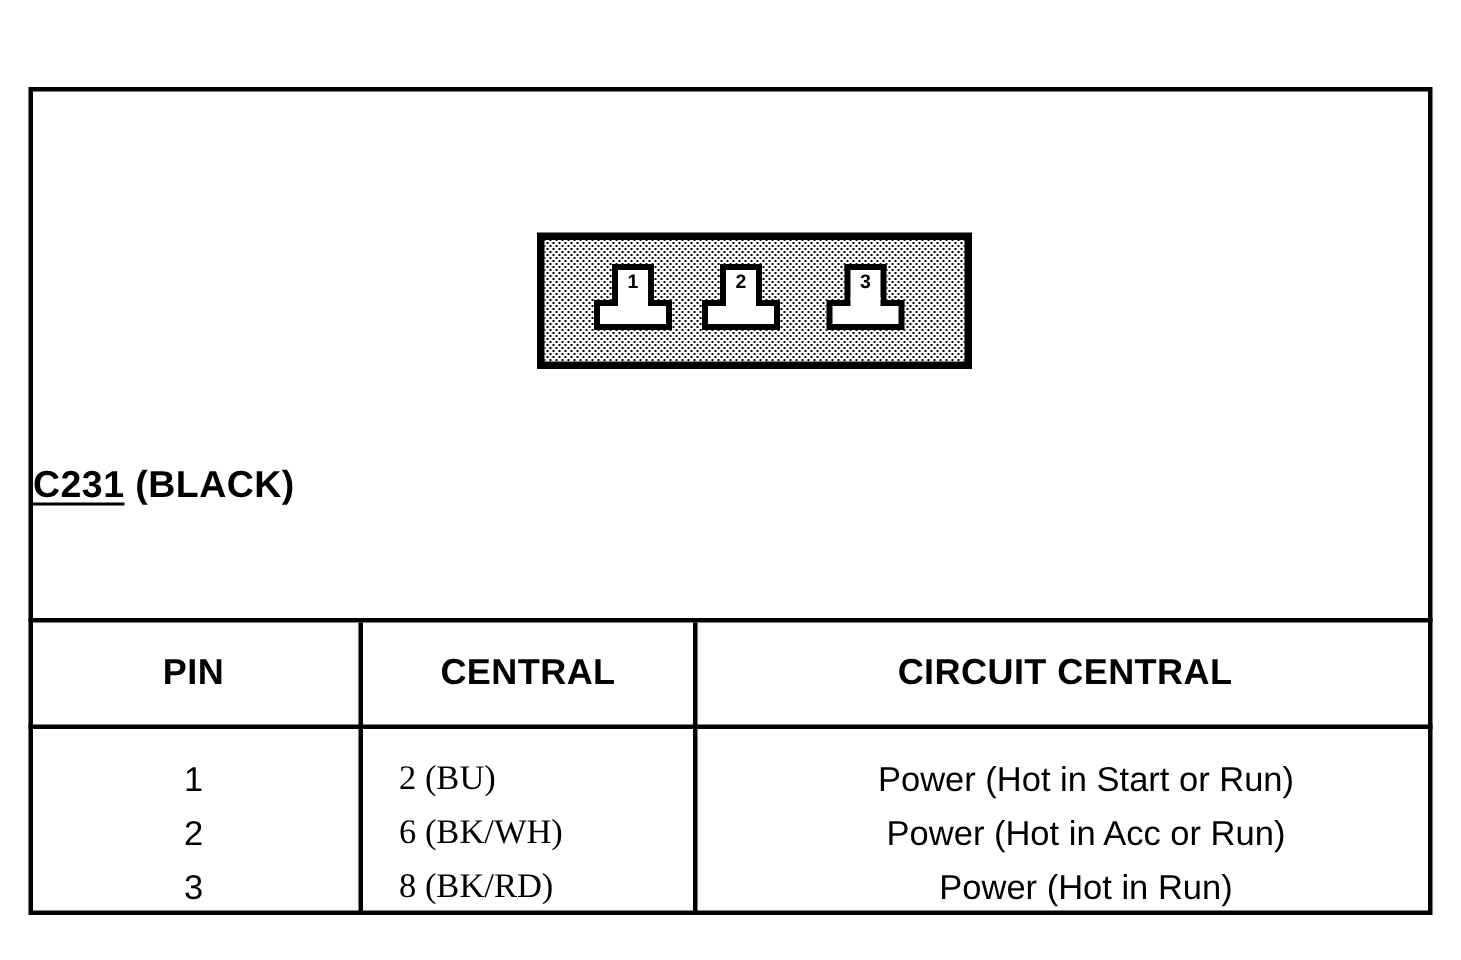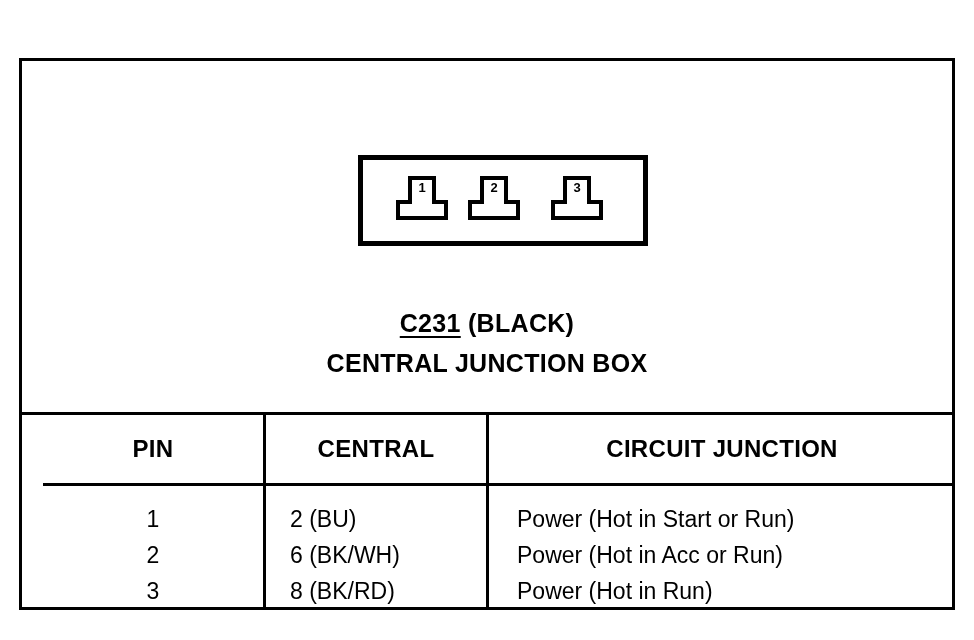--- a/index.html
+++ b/index.html
@@ -112,21 +112,20 @@
     line-height: 20px;
     z-index: 3;
   }
 
   
   .caption {
     position: absolute;
     left: 0;
     top: 248px;
     width: 100%;
-    text-align: center;
   }
   .caption-line1 {
     font-size: 25px;
     font-weight: bold;
     letter-spacing: 0.3px;
     white-space: nowrap;
   }
   .caption-line1 .code {
     text-decoration: underline;
     text-underline-offset: 4px;
@@ -141,21 +140,20 @@
 
   
   .pin-table {
     position: absolute;
     left: -3px;
     right: -3px;
     top: 351px;
     bottom: -3px;
     border-top: 3px solid #000;
     box-sizing: border-box;
-    padding-left: 24px;
   }
   .pin-table table {
     width: 100%;
     height: 100%;
     border-collapse: collapse;
     table-layout: fixed;
   }
   .pin-table th,
   .pin-table td {
     border-right: 3px solid #000;
@@ -180,23 +178,24 @@
   .rows-cell { padding: 0; }
   .rows-cell ul {
     list-style: none;
     margin: 0;
     padding: 14px 0 0 0;
   }
   .rows-cell li {
     font-size: 23px;
     line-height: 36px;
     white-space: nowrap;
+    text-align: center;
   }
   .align-center li { text-align: center; }
-  .align-left li   { text-align: left; padding-left: 24px; }
+  .align-left li   { text-align: left; padding-left: 24px; font-family: Liberation Serif, serif; }
   .func li         { padding-left: 28px; }
 </style>
 </head>
 <body>
 
 <div id="page">
   <div class="frame">
 
     <div class="connector-area">
       <div class="connector-body">
@@ -222,30 +221,29 @@
           <div class="num">3</div>
         </div>
 
       </div>
     </div>
 
     <div class="caption">
       <div class="caption-line1">
         <span class="code">C231</span><span>&nbsp;</span><span>(BLACK)</span>
       </div>
-      <div class="caption-line2">CENTRAL JUNCTION BOX</div>
     </div>
 
     <div class="pin-table">
       <table>
         <thead>
           <tr>
             <th class="col-pin">PIN</th>
             <th class="col-circ">CENTRAL</th>
-            <th>CIRCUIT JUNCTION</th>
+            <th>CIRCUIT CENTRAL</th>
           </tr>
         </thead>
         <tbody>
           <tr>
             <td class="rows-cell">
               <ul class="align-center">
                 <li>1</li>
                 <li>2</li>
                 <li>3</li>
               </ul>

